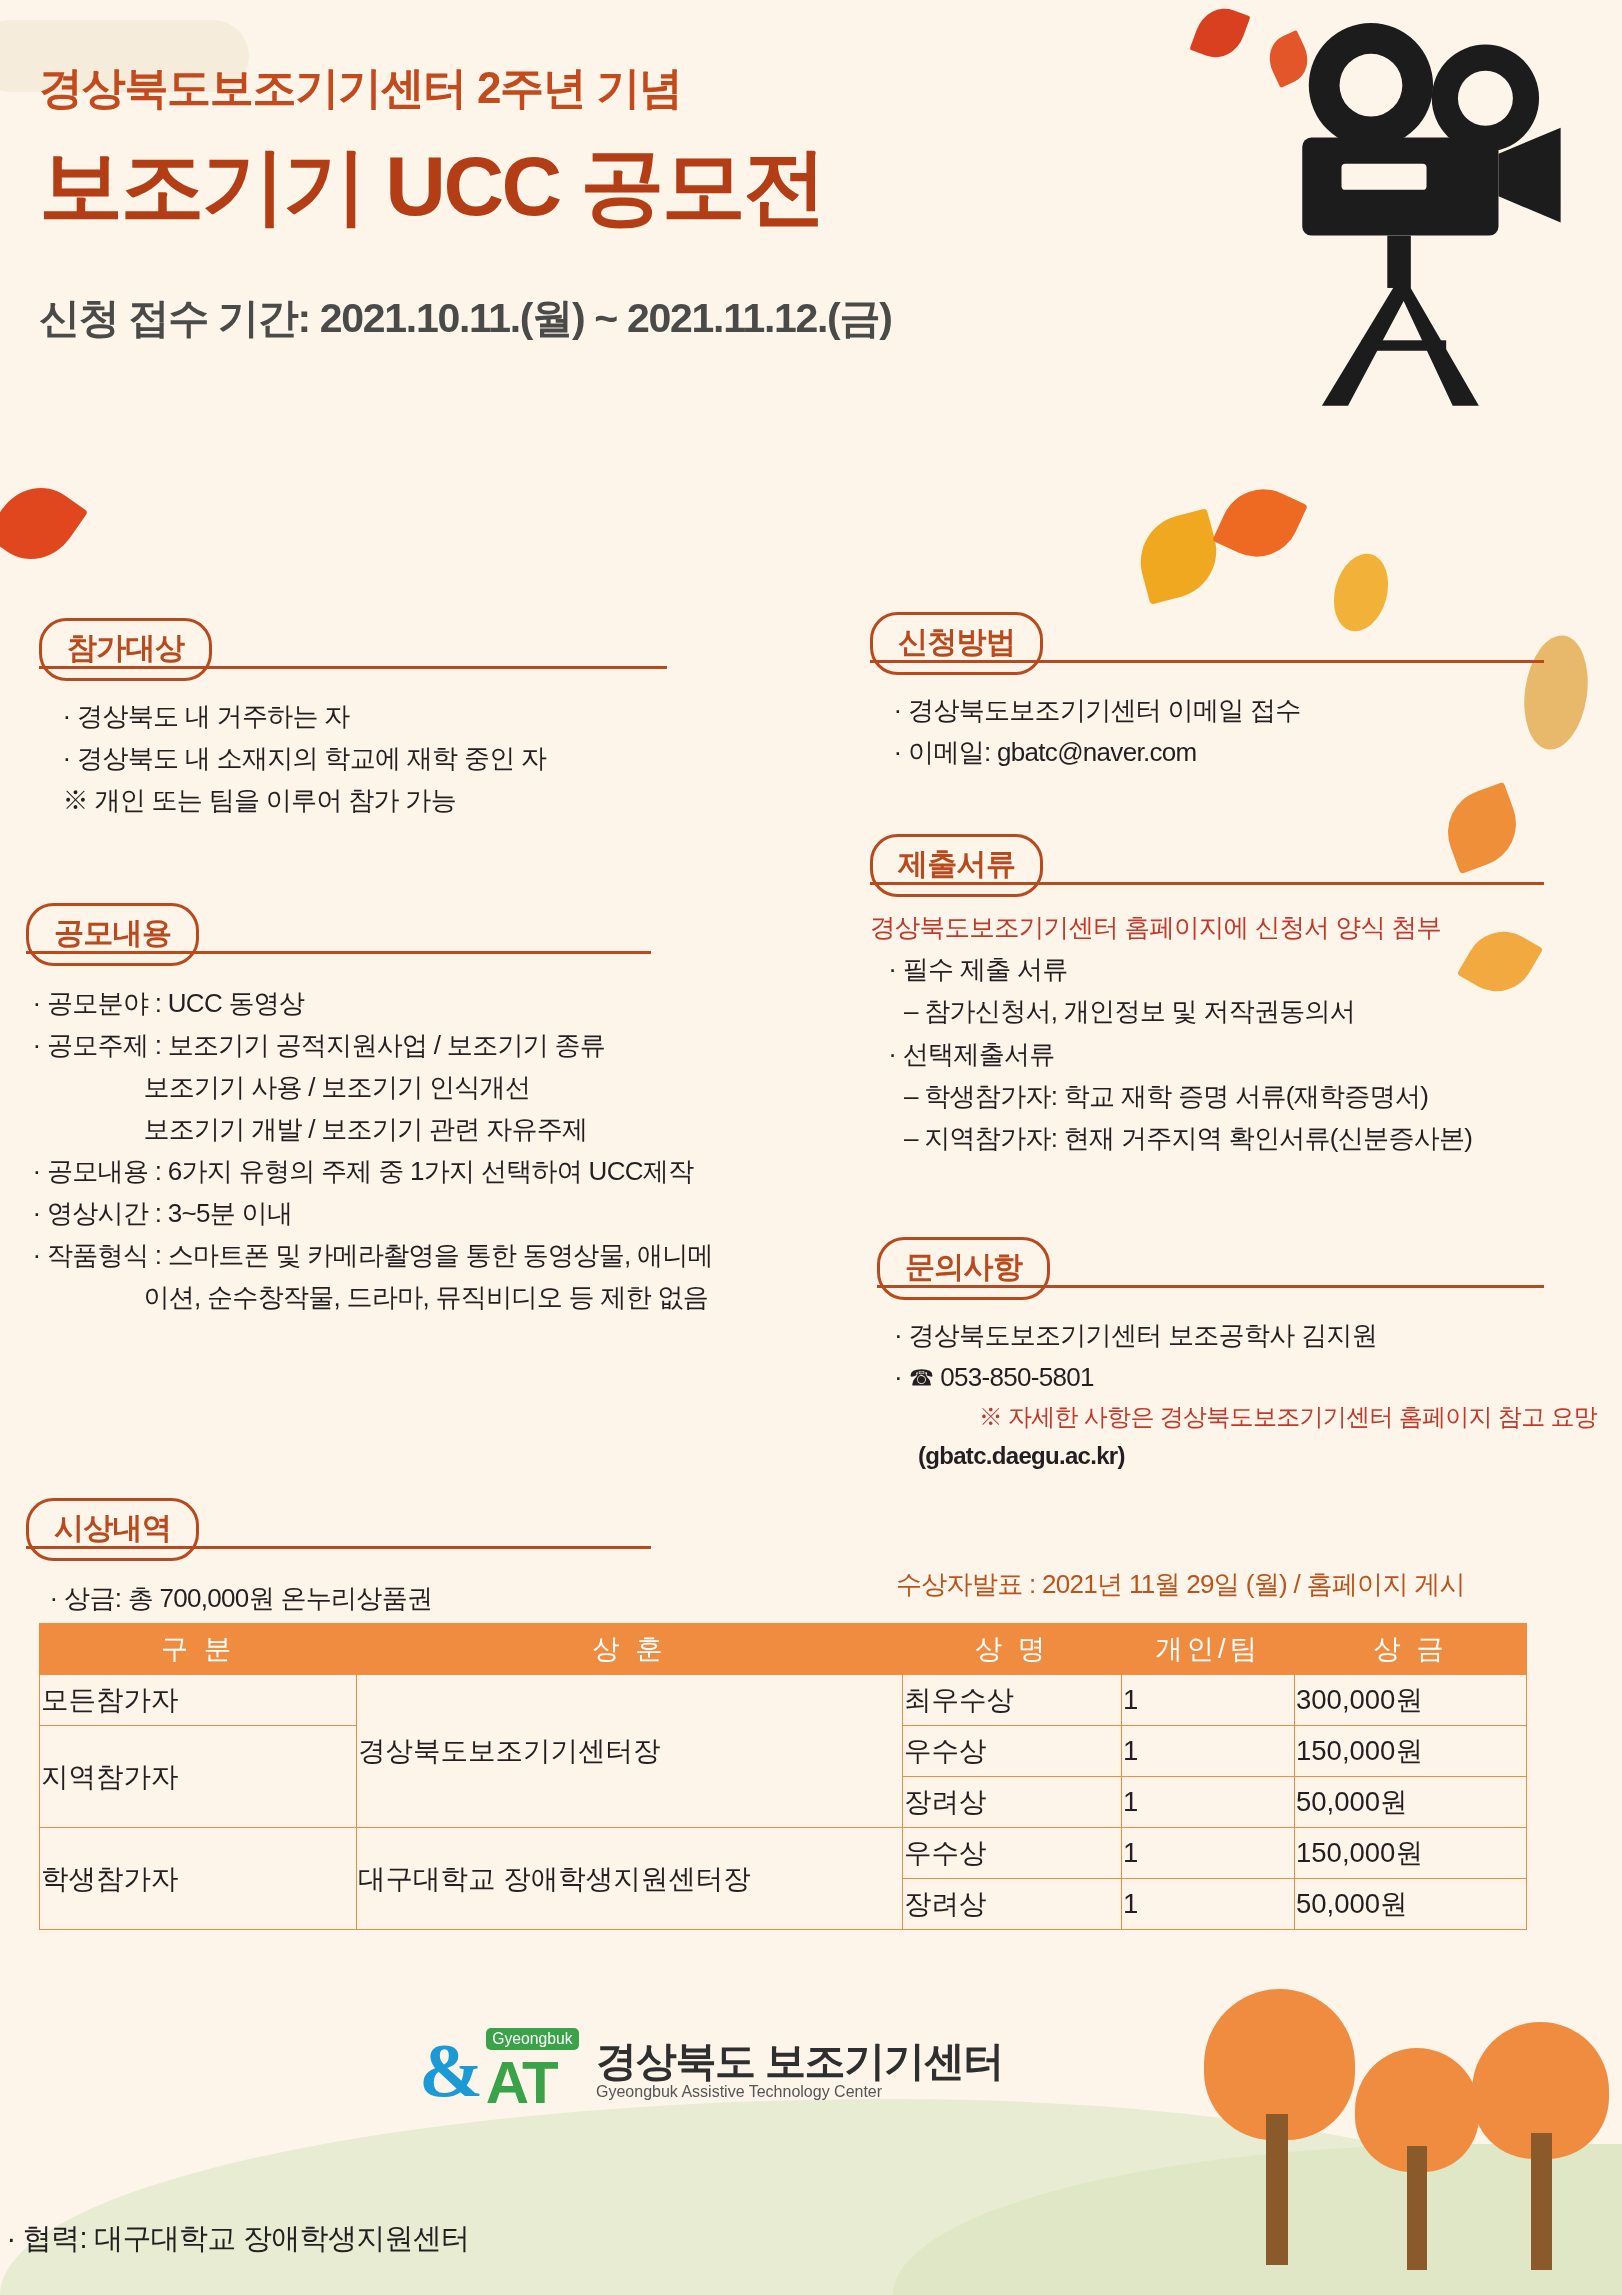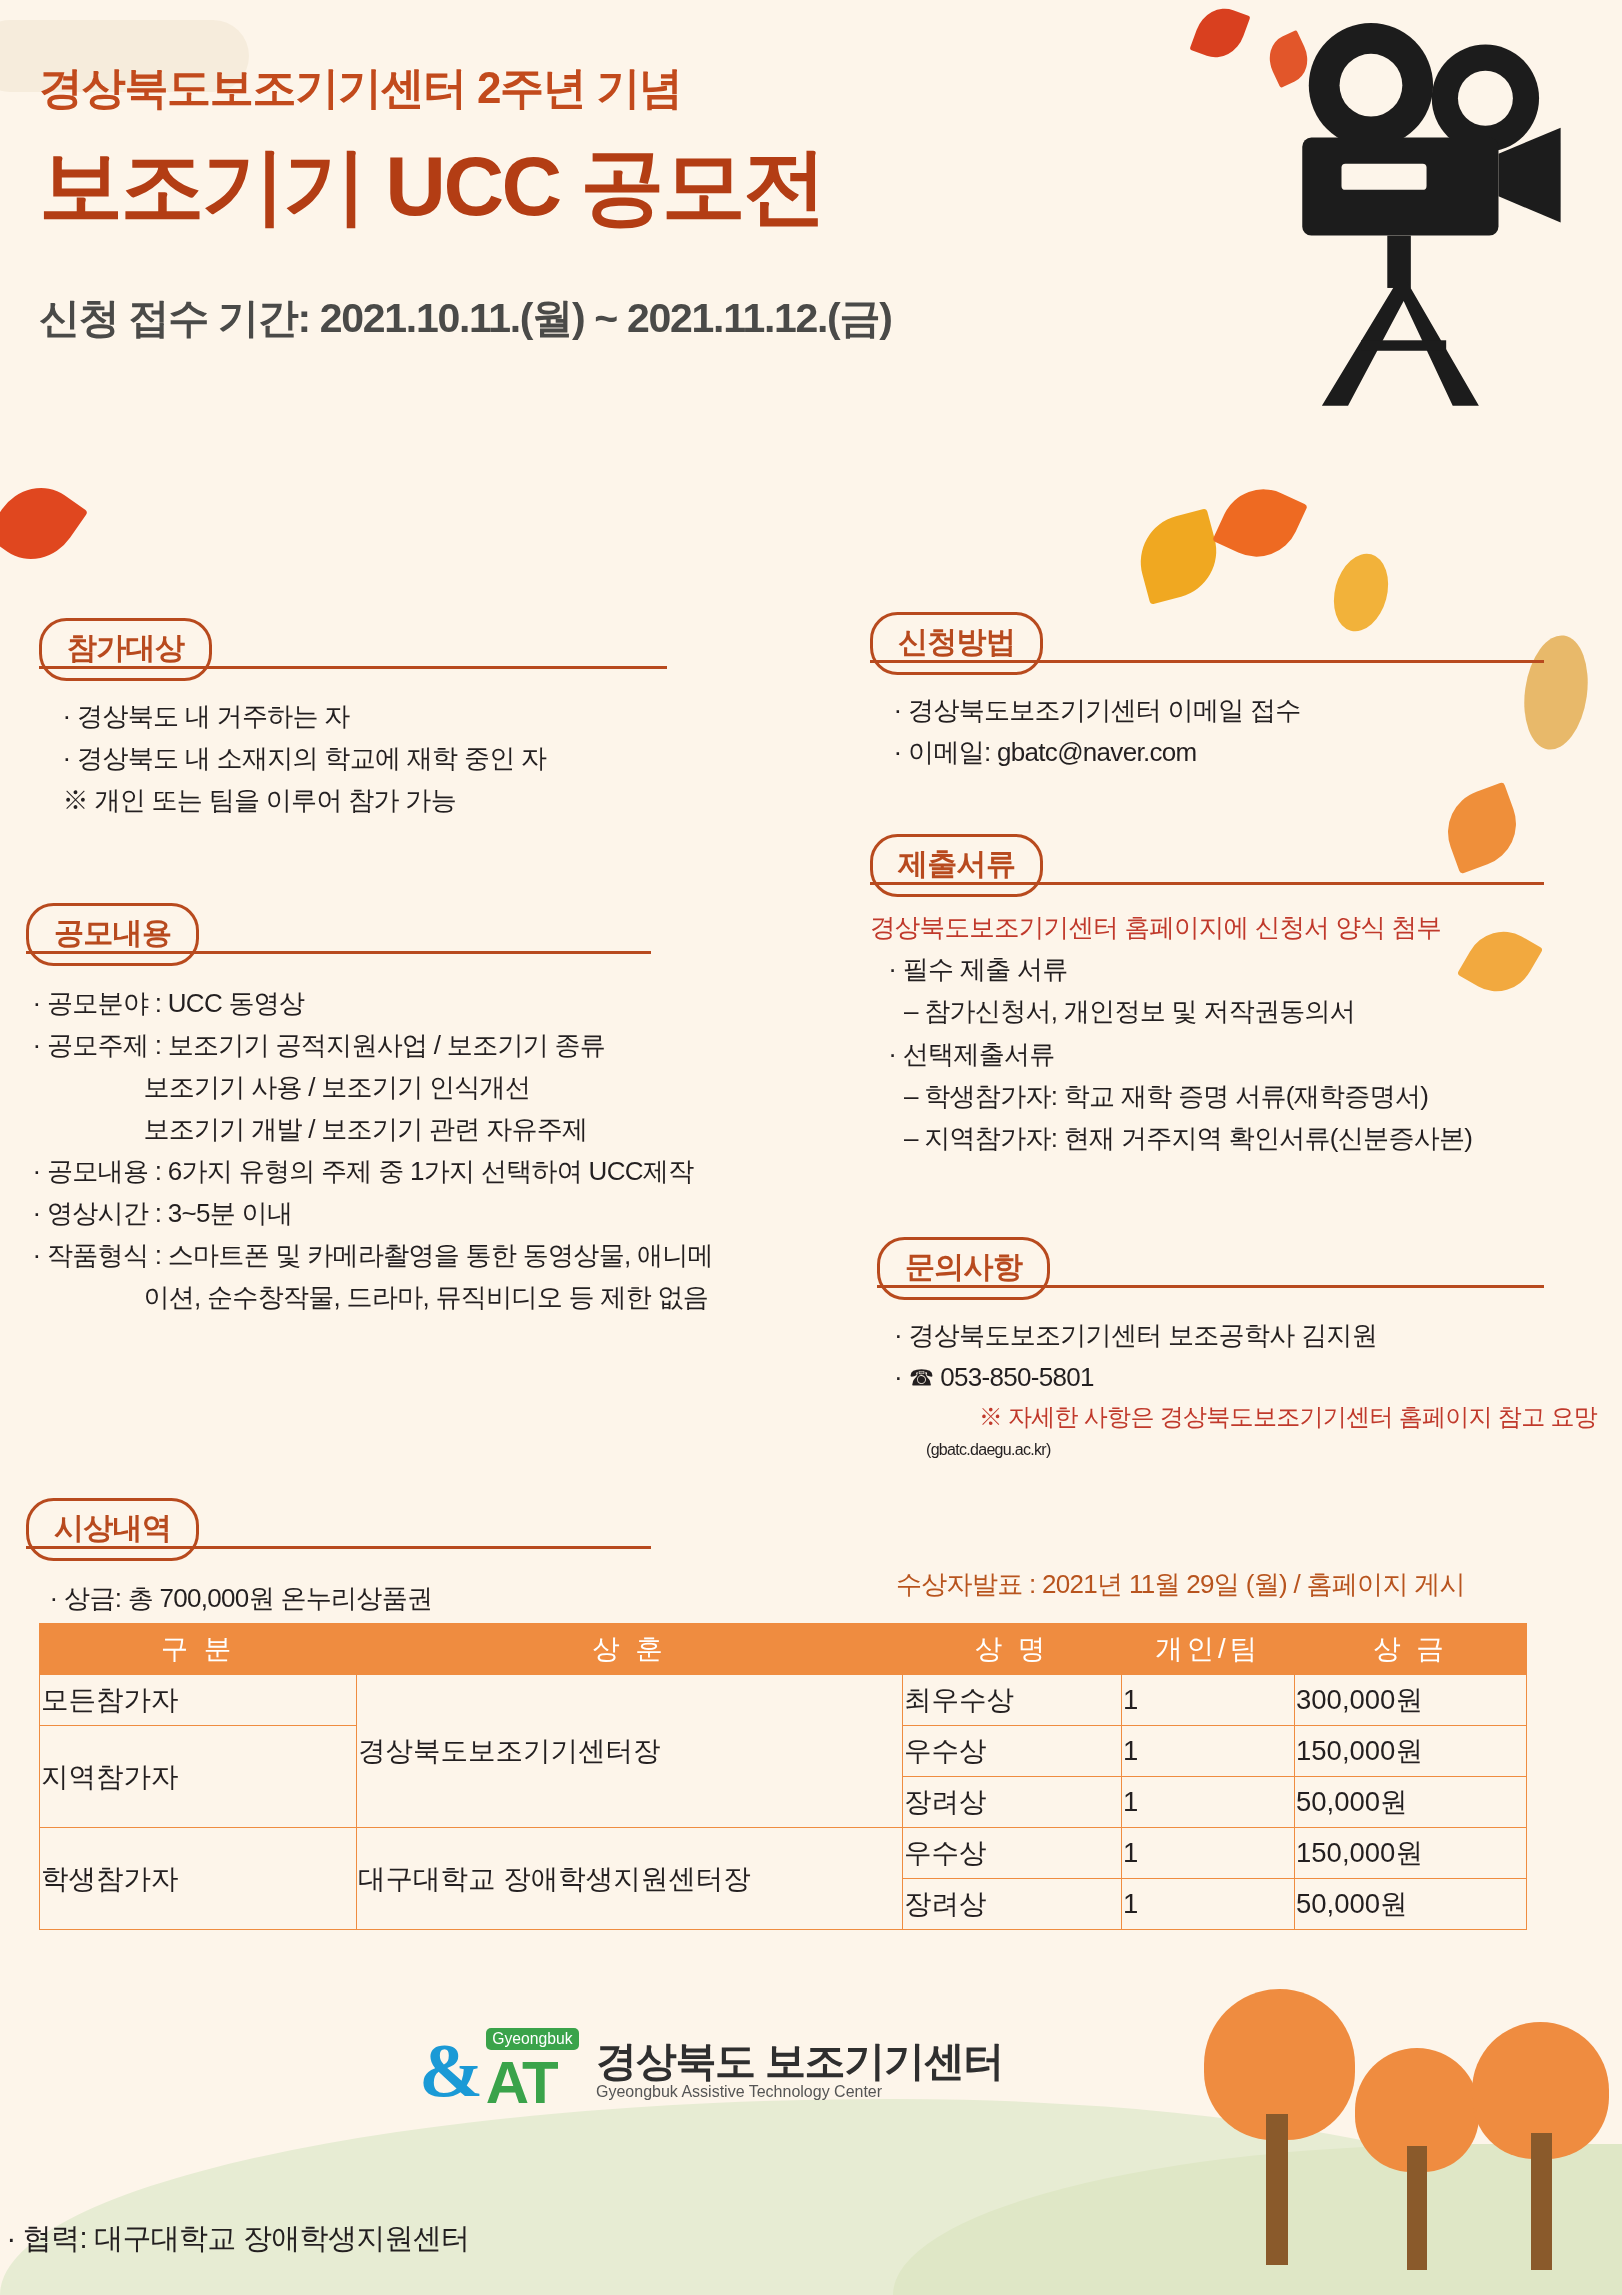--- a/index.html
+++ b/index.html
@@ -340,21 +340,21 @@
 
 <div class="sect" style="left:877px;top:1237px;width:720px;">
   <div class="pill-wrap">
     <span class="pill">문의사항</span>
     <div class="pill-line" style="width:667px;"></div>
   </div>
   <div class="body-text" style="margin-top:26px;margin-left:17px;">
     <div class="ln">· 경상북도보조기기센터 보조공학사 김지원</div>
     <div class="ln">· ☎ 053-850-5801</div>
     <div class="ln red" style="font-size:24px;text-align:right;">※ 자세한 사항은 경상북도보조기기센터 홈페이지 참고 요망</div>
-    <div class="ln" style="font-size:16px;margin-left:32px;">(gbatc.daegu.ac.kr)</div>
+    <div class="ln" style="font-size:24px;margin-left:24px;font-weight:bold;">(gbatc.daegu.ac.kr)</div>
   </div>
 </div>
 
 <div class="sect" style="left:26px;top:1498px;width:641px;">
   <div class="pill-wrap">
     <span class="pill">시상내역</span>
     <div class="pill-line" style="width:625px;"></div>
   </div>
   <div class="body-text" style="margin-top:27.5px;margin-left:23.6px;">· 상금: 총 700,000원 온누리상품권</div>
 </div>

